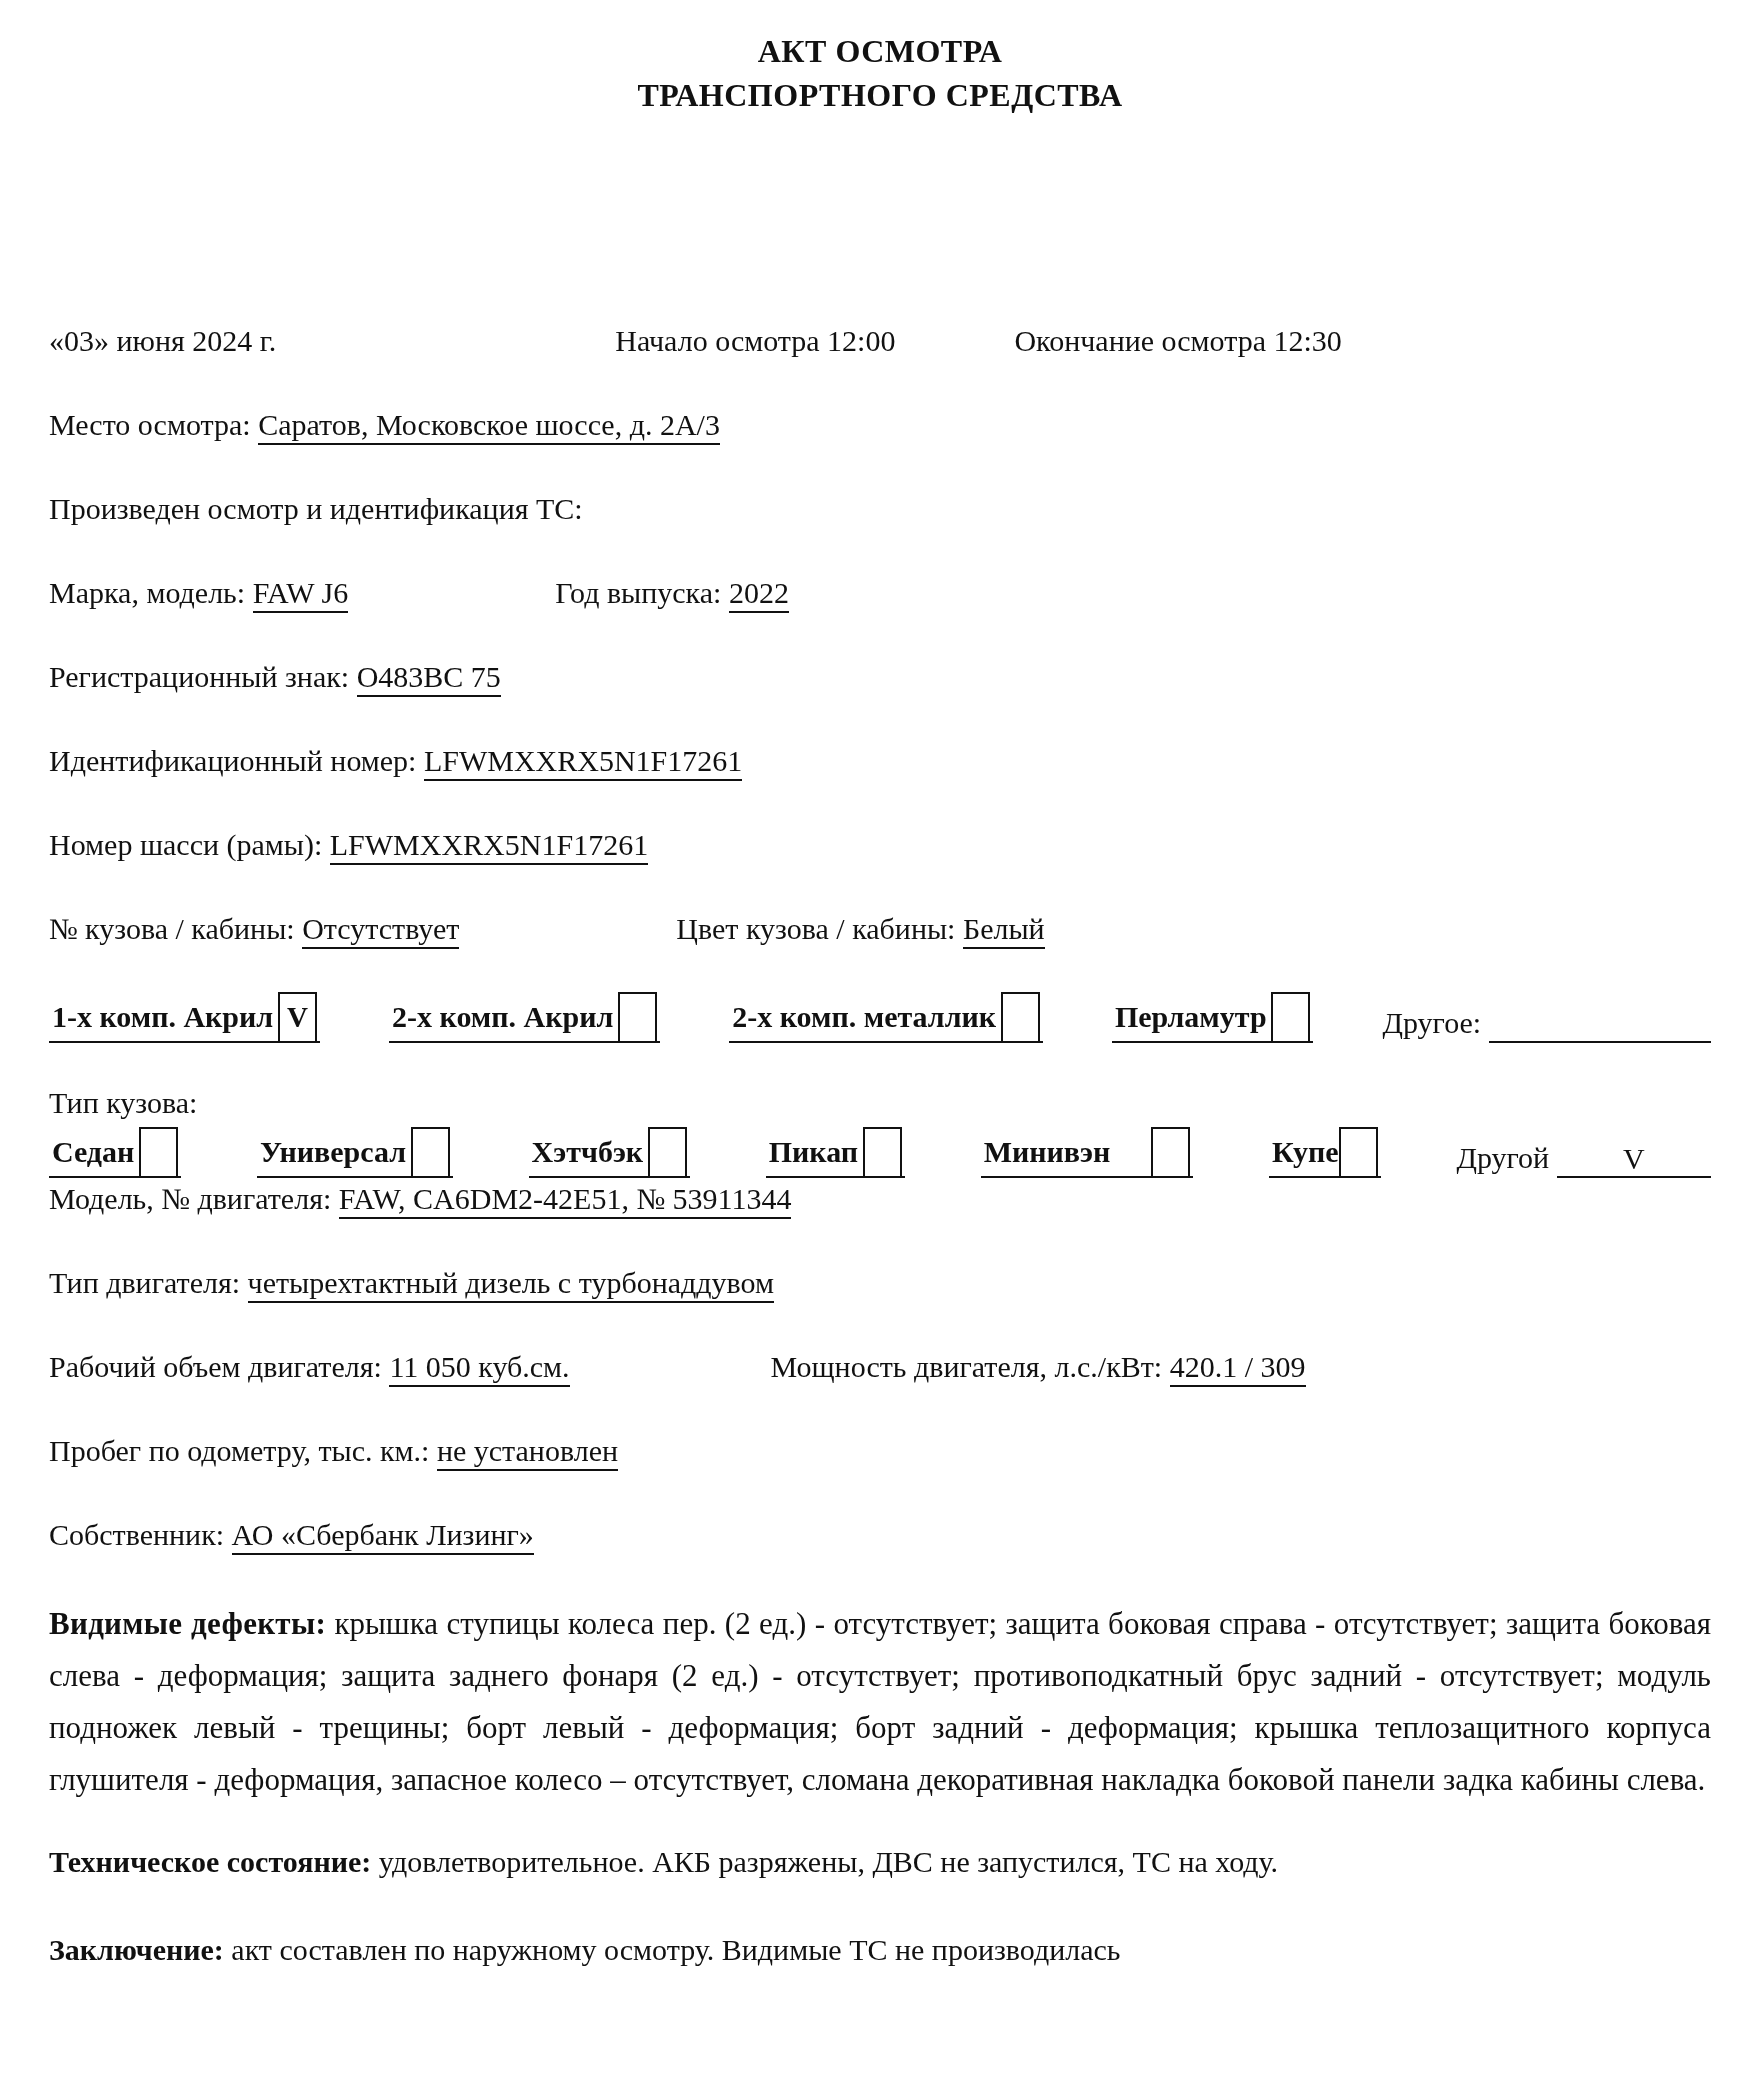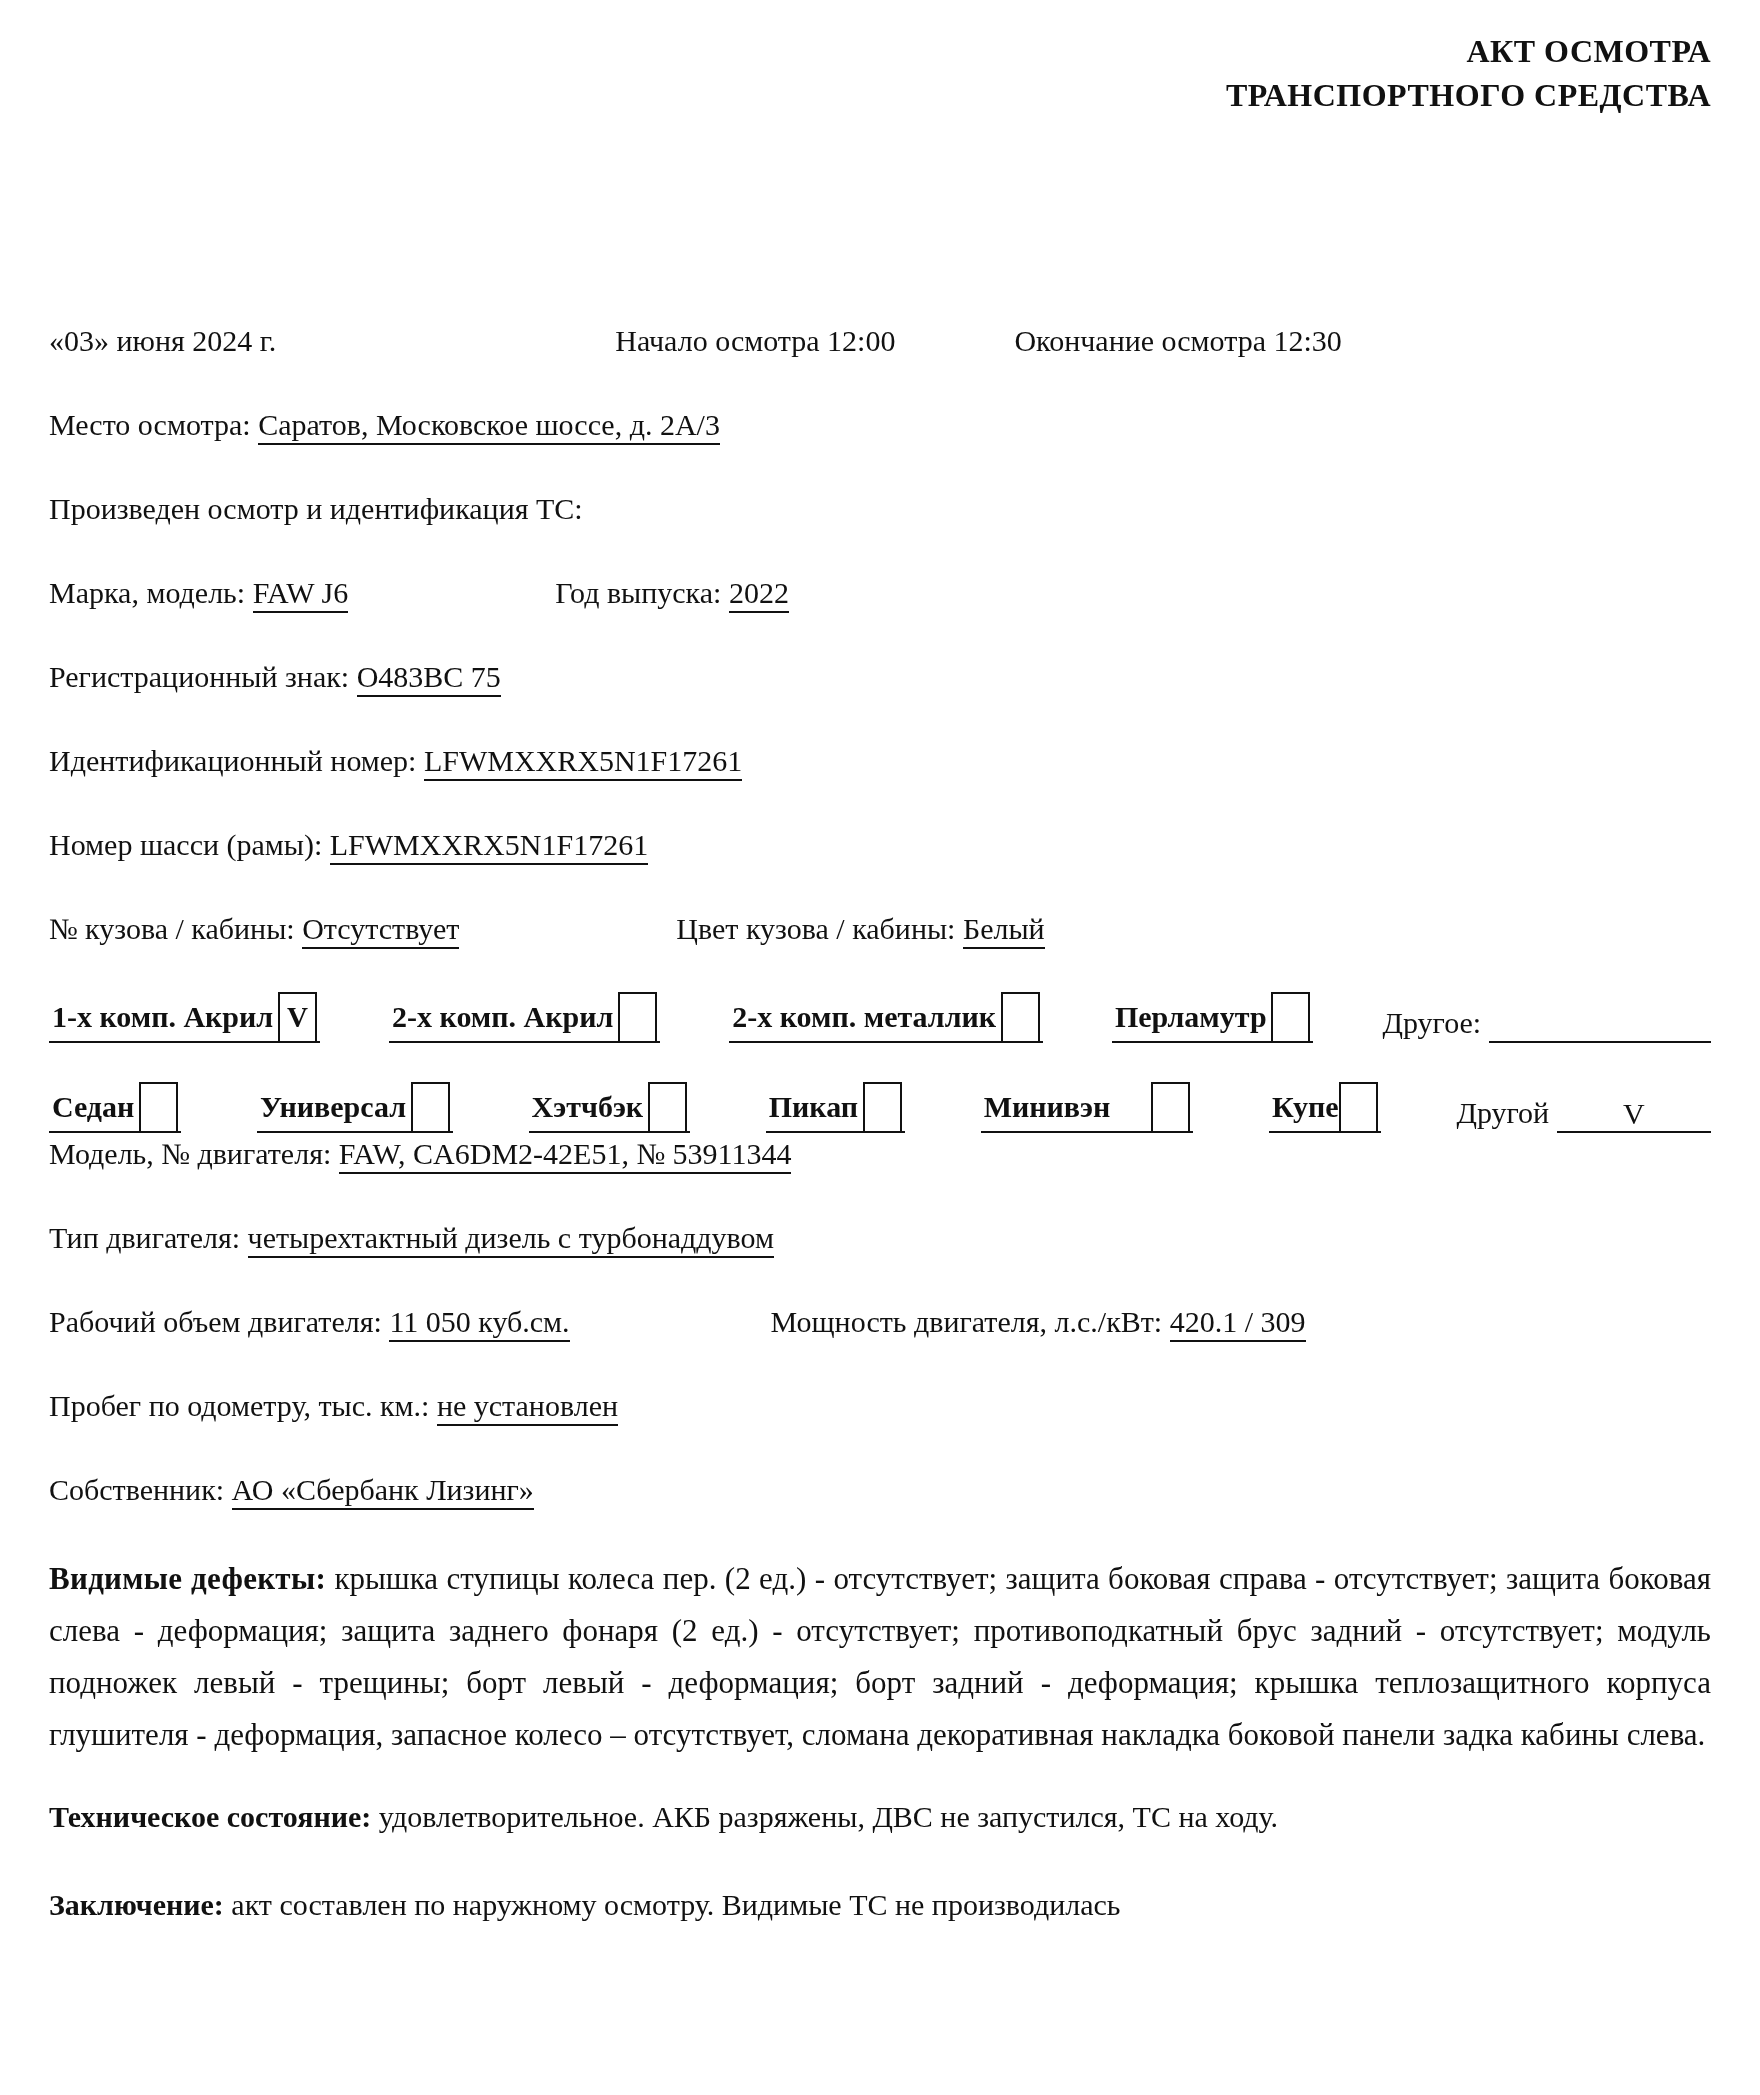--- a/index.html
+++ b/index.html
@@ -8,21 +8,21 @@
   .page {
     position: relative;
     width: 1760px;
     height: 2096px;
     margin: 0 auto;
     background: #ffffff;
     padding: 29px 49px 39px 49px;
     overflow: hidden;
   }
   .doc-title {
-    text-align: right;
+    text-align: center;
     font-weight: bold;
     font-size: 32px;
     line-height: 44px;
     letter-spacing: 0.5px;
     margin-bottom: 203px;
   }
   .line {
     font-size: 30px;
     line-height: 41px;
     margin-bottom: 43px;
@@ -142,20 +142,21 @@
     <span class="chk-group">
         <span class="chk-label">Перламутр</span>
         <span class="chk-box"></span>
       </span>
     <span class="other-group">
         <span>Другое:</span>
         <span class="blank-line blank-other"></span>
       </span>
   </div>
 
+  <p class="line bodytype-label">Тип кузова:</p>
 
   <div class="chk-row" style="margin-bottom:0;">
     <span class="chk-group">
         <span class="chk-label">Седан</span>
         <span class="chk-box"></span>
       </span>
     <span class="chk-group">
         <span class="chk-label">Универсал</span>
         <span class="chk-box"></span>
       </span>

